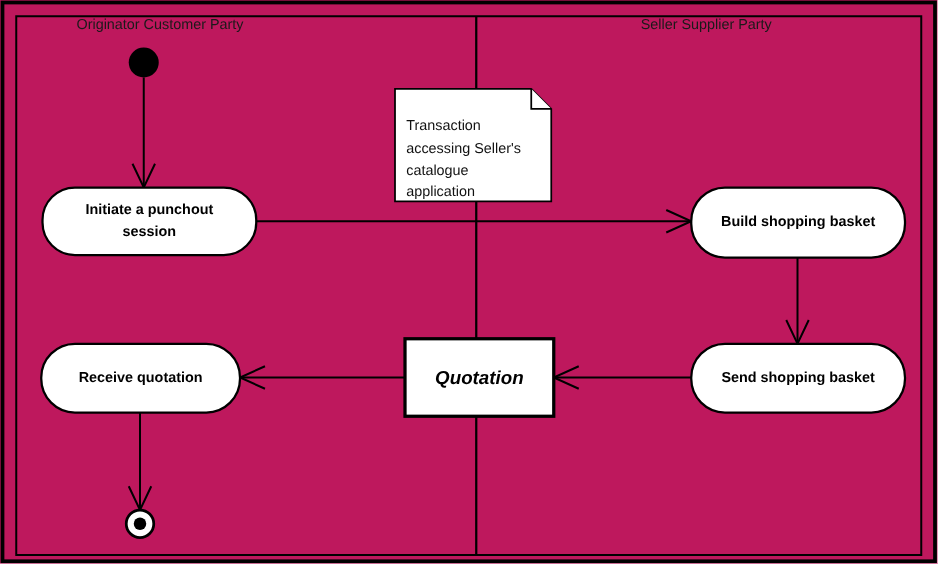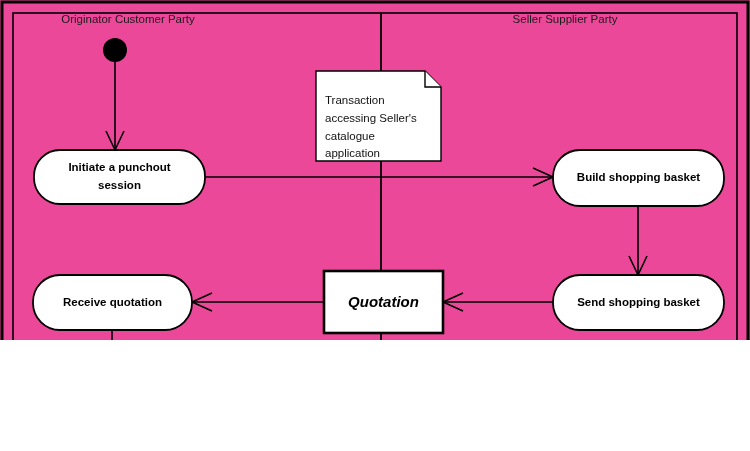--- a/index.html
+++ b/index.html
@@ -7,22 +7,22 @@
     margin: 0;
     padding: 0;
     background: #ffffff;
   }
   body {
     font-family: "Liberation Sans", sans-serif;
   }
   #diagram-root {
     position: relative;
     width: 750px;
-    height: 340px;
-    background: #ec4899;
+    height: 451px;
+    background: #be185d;
     overflow: hidden;
   }
   #diagram-svg {
     position: absolute;
     left: 0;
     top: 0;
     width: 750px;
     height: 451px;
     display: block;
   }

